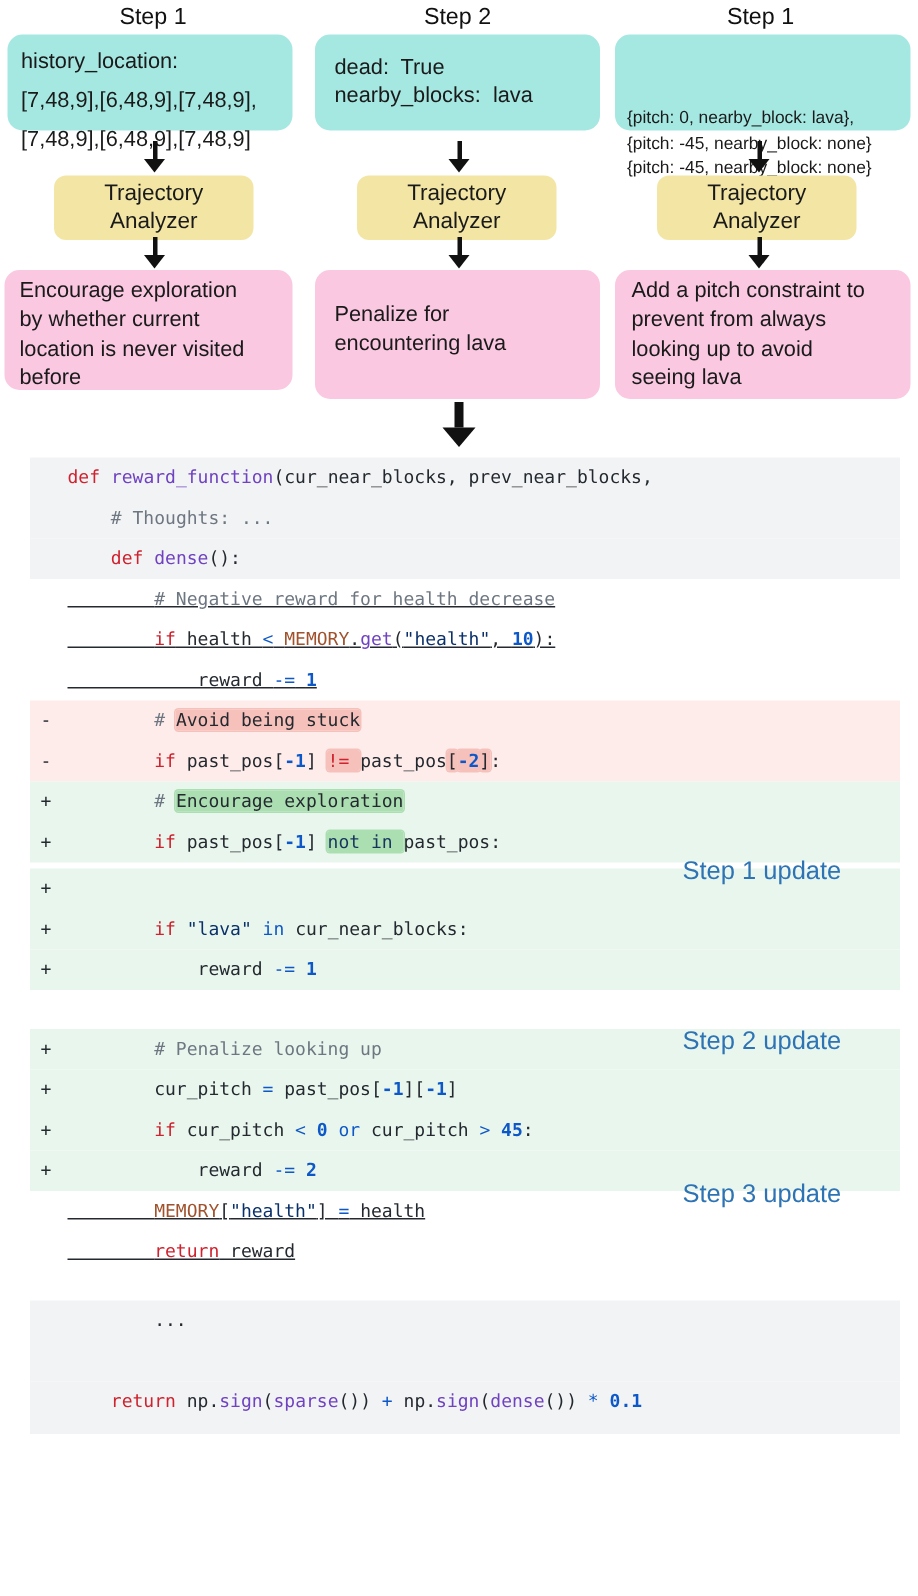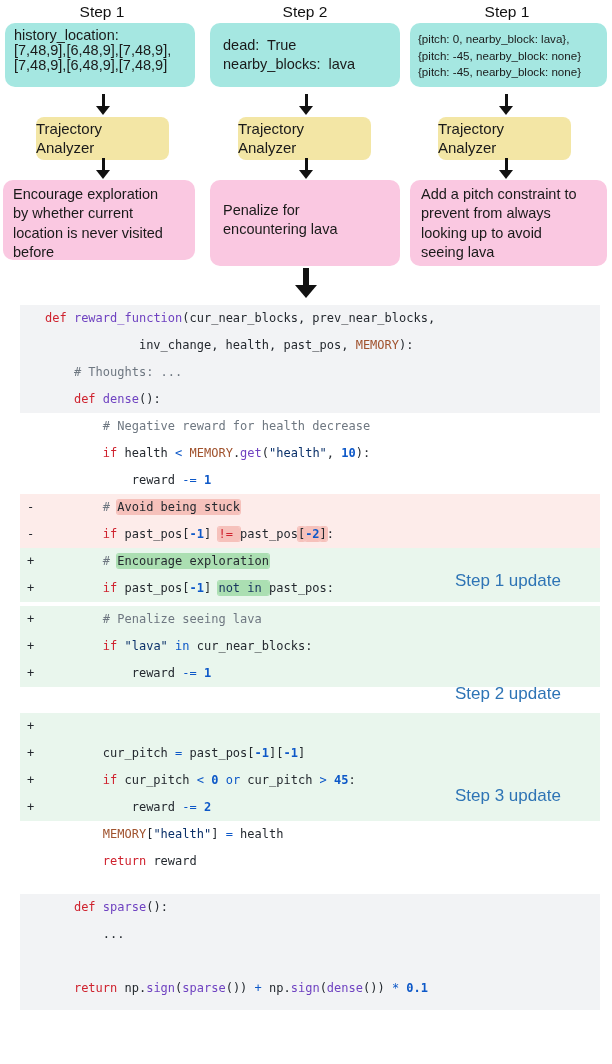--- a/index.html
+++ b/index.html
@@ -5,52 +5,52 @@
   html,body{margin:0;padding:0;background:#fff;}
   #root{position:relative;width:612px;height:1064px;background:#fff;overflow:hidden;
         font-family:"Liberation Sans",sans-serif;color:#1a1a1a;padding-left:28px;}
 
   
   .step-label{position:absolute;top:3px;width:190px;text-align:center;font-size:15.5px;color:#111;}
   .sl1{left:7px}.sl2{left:210px}.sl3{left:412px}
 
   .obs-box{position:absolute;top:23px;height:64px;border-radius:10px;background:var(--teal,#a5e7e1);}
   .ob1{left:5px;width:190px}.ob2{left:210px;width:190px}.ob3{left:410px;width:197px}
-  .obs-text{white-space:pre-wrap;font-size:14.5px;line-height:15px;padding:5px 0 0 9px;}
+  .obs-text{white-space:pre-wrap;font-size:14.5px;line-height:26px;padding:5px 0 0 9px;}
   .ob2 .obs-text{padding:13px 0 0 13px;line-height:19px;}
-  .ob3 .obs-text{font-size:11.6px;line-height:16.5px;padding:8px 0 0 8px;}
+  .ob3 .obs-text{font-size:11.6px;line-height:16.5px;padding:8px 0 0 8px;margin-top:40px;}
 
   .arrow{position:absolute;display:flex;flex-direction:column;align-items:center;width:16px;}
   .arrow .shaft{width:3px;height:12px;background:#111;}
   .arrow .head{width:0;height:0;border-left:7px solid transparent;border-right:7px solid transparent;border-top:9px solid #111;}
   .ar-a1{left:95px;top:94px}.ar-a2{left:298px;top:94px}.ar-a3{left:498px;top:94px}
   .ar-b1{left:95px;top:158px}.ar-b2{left:298px;top:158px}.ar-b3{left:498px;top:158px}
 
   .analyzer-box{position:absolute;top:117px;height:41px;width:133px;border-radius:8px;
-    background:var(--yellow,#f3e6a5);font-size:15px;line-height:19px;
+    background:var(--yellow,#f3e6a5);text-align:center;font-size:15px;line-height:19px;
     padding-top:2px;box-sizing:content-box;white-space:pre-wrap;}
   .an1{left:36px}.an2{left:238px}.an3{left:438px}
 
   .feedback-box{position:absolute;top:180px;border-radius:10px;background:var(--pink,#fac8e1);
     font-size:14.5px;line-height:19.3px;white-space:pre-wrap;}
   .fb1{left:3px;width:192px;height:80px;padding:5px 0 0 10px;box-sizing:border-box;}
   .fb2{left:210px;width:190px;height:86px;padding:21px 0 0 13px;box-sizing:border-box;}
   .fb3{left:410px;width:197px;height:86px;padding:5px 0 0 11px;box-sizing:border-box;}
 
   .big-arrow{position:absolute;left:295px;top:268px;display:flex;flex-direction:column;align-items:center;width:22px;}
   .big-arrow .shaft{width:6px;height:17px;background:#111;}
   .big-arrow .head{width:0;height:0;border-left:11px solid transparent;border-right:11px solid transparent;border-top:13px solid #111;}
 
   
   #code{position:absolute;left:20px;top:305px;width:580px;
         font-family:"DejaVu Sans Mono",monospace;font-size:12px;}
   .code-line{position:relative;height:27px;line-height:27px;white-space:pre;padding-left:25px;color:#24292f;}
   .marker{position:absolute;left:7px;top:0;color:#24292f;}
   .bg-gray{background:var(--code_gray_bg,#f2f3f5);}
-  .bg-white{background:#ffffff;}
+  .bg-white{background:#ffffff;text-decoration:underline;}
   .bg-red{background:var(--diff_red_bg,#fdecea);}
   .bg-green{background:var(--diff_green_bg,#e9f6ed);}
   .bg-red .hl{background:var(--diff_red_hl,#f6c1bb);box-shadow:0 0 0 1px var(--diff_red_hl,#f6c1bb);border-radius:2px;}
   .bg-green .hl{background:var(--diff_green_hl,#abdfb2);box-shadow:0 0 0 1px var(--diff_green_hl,#abdfb2);border-radius:2px;}
   .sp{width:100%;}
   .sp-sm{height:4px}.sp-md{height:26px}.sp-lg{height:19px}.sp-xs{height:8px}
 
   .tk-kw{color:#cf222e;}
   .tk-fn{color:#6f42c1;}
   .tk-op{color:#0d58c8;}
@@ -132,43 +132,41 @@
 looking up to avoid
 seeing lava</div>
 
   <div class="big-arrow">
       <div class="shaft"></div>
       <div class="head"></div>
     </div>
 
   <div id="code">
       <div class="code-line bg-gray"><span class="tk-kw">def</span><span class="tk-pl"> </span><span class="tk-fn">reward_function</span><span class="tk-pl">(cur_near_blocks, prev_near_blocks,</span></div>
-      <div class="code-line bg-gray"><span class="tk-pl">             inv_change, health, past_pos, </span><span class="tk-mem">MEMORY</span><span class="tk-pl">):</span></div>
       <div class="code-line bg-gray"><span class="tk-pl">    </span><span class="tk-cm"># Thoughts: ...</span></div>
       <div class="code-line bg-gray"><span class="tk-pl">    </span><span class="tk-kw">def</span><span class="tk-pl"> </span><span class="tk-fn">dense</span><span class="tk-pl">():</span></div>
       <div class="code-line bg-white"><span class="tk-pl">        </span><span class="tk-cm"># Negative reward for health decrease</span></div>
       <div class="code-line bg-white"><span class="tk-pl">        </span><span class="tk-kw">if</span><span class="tk-pl"> health </span><span class="tk-op">&lt;</span><span class="tk-pl"> </span><span class="tk-mem">MEMORY</span><span class="tk-pl">.</span><span class="tk-fn">get</span><span class="tk-pl">(</span><span class="tk-str">"health"</span><span class="tk-pl">, </span><span class="tk-num">10</span><span class="tk-pl">):</span></div>
       <div class="code-line bg-white"><span class="tk-pl">            reward </span><span class="tk-op">-=</span><span class="tk-pl"> </span><span class="tk-num">1</span></div>
       <div class="code-line bg-red"><span class="marker">-</span><span class="tk-pl">        </span><span class="tk-cm"># </span><span class="tk-pl hl">Avoid being stuck</span></div>
       <div class="code-line bg-red"><span class="marker">-</span><span class="tk-pl">        </span><span class="tk-kw">if</span><span class="tk-pl"> past_pos[</span><span class="tk-num">-1</span><span class="tk-pl">] </span><span class="tk-kw hl">!= </span><span class="tk-pl">past_pos</span><span class="tk-pl hl">[</span><span class="tk-num hl">-2</span><span class="tk-pl hl">]</span><span class="tk-pl">:</span></div>
       <div class="code-line bg-green"><span class="marker">+</span><span class="tk-pl">        </span><span class="tk-cm"># </span><span class="tk-pl hl">Encourage exploration</span></div>
       <div class="code-line bg-green"><span class="marker">+</span><span class="tk-pl">        </span><span class="tk-kw">if</span><span class="tk-pl"> past_pos[</span><span class="tk-num">-1</span><span class="tk-pl">] </span><span class="tk-nav hl">not in </span><span class="tk-pl">past_pos:</span></div>
       <div class="sp sp-sm"></div>
-      <div class="code-line bg-green"><span class="marker">+</span><span class="tk-pl">        </span><span class="tk-cm"># Penalize seeing lava</span></div>
+      <div class="code-line bg-green"><span class="marker">+</span><span class="tk-pl">        </span></div>
       <div class="code-line bg-green"><span class="marker">+</span><span class="tk-pl">        </span><span class="tk-kw">if</span><span class="tk-pl"> </span><span class="tk-str">"lava"</span><span class="tk-pl"> </span><span class="tk-op">in</span><span class="tk-pl"> cur_near_blocks:</span></div>
       <div class="code-line bg-green"><span class="marker">+</span><span class="tk-pl">            reward </span><span class="tk-op">-=</span><span class="tk-pl"> </span><span class="tk-num">1</span></div>
       <div class="sp sp-md"></div>
-      <div class="code-line bg-green"><span class="marker">+</span><span class="tk-pl">        </span></div>
+      <div class="code-line bg-green"><span class="marker">+</span><span class="tk-pl">        </span><span class="tk-cm"># Penalize looking up</span></div>
       <div class="code-line bg-green"><span class="marker">+</span><span class="tk-pl">        cur_pitch </span><span class="tk-op">=</span><span class="tk-pl"> past_pos[</span><span class="tk-num">-1</span><span class="tk-pl">][</span><span class="tk-num">-1</span><span class="tk-pl">]</span></div>
       <div class="code-line bg-green"><span class="marker">+</span><span class="tk-pl">        </span><span class="tk-kw">if</span><span class="tk-pl"> cur_pitch </span><span class="tk-op">&lt;</span><span class="tk-pl"> </span><span class="tk-num">0</span><span class="tk-pl"> </span><span class="tk-op">or</span><span class="tk-pl"> cur_pitch </span><span class="tk-op">&gt;</span><span class="tk-pl"> </span><span class="tk-num">45</span><span class="tk-pl">:</span></div>
       <div class="code-line bg-green"><span class="marker">+</span><span class="tk-pl">            reward </span><span class="tk-op">-=</span><span class="tk-pl"> </span><span class="tk-num">2</span></div>
       <div class="code-line bg-white"><span class="tk-pl">        </span><span class="tk-mem">MEMORY</span><span class="tk-pl">[</span><span class="tk-str">"health"</span><span class="tk-pl">] </span><span class="tk-op">=</span><span class="tk-pl"> health</span></div>
       <div class="code-line bg-white"><span class="tk-pl">        </span><span class="tk-kw">return</span><span class="tk-pl"> reward</span></div>
       <div class="sp sp-lg"></div>
-      <div class="code-line bg-gray"><span class="tk-pl">    </span><span class="tk-kw">def</span><span class="tk-pl"> </span><span class="tk-fn">sparse</span><span class="tk-pl">():</span></div>
       <div class="code-line bg-gray"><span class="tk-pl">        ...</span></div>
       <div class="code-line bg-gray"><span class="tk-pl"></span></div>
       <div class="code-line bg-gray"><span class="tk-pl">    </span><span class="tk-kw">return</span><span class="tk-pl"> np.</span><span class="tk-fn">sign</span><span class="tk-pl">(</span><span class="tk-fn">sparse</span><span class="tk-pl">()) </span><span class="tk-op">+</span><span class="tk-pl"> np.</span><span class="tk-fn">sign</span><span class="tk-pl">(</span><span class="tk-fn">dense</span><span class="tk-pl">()) </span><span class="tk-op">*</span><span class="tk-pl"> </span><span class="tk-num">0.1</span></div>
       <div class="sp sp-xs bg-gray"></div>
     </div>
 
   <div class="update-label ul-0">Step 1 update</div>
   <div class="update-label ul-1">Step 2 update</div>
   <div class="update-label ul-2">Step 3 update</div>
 

